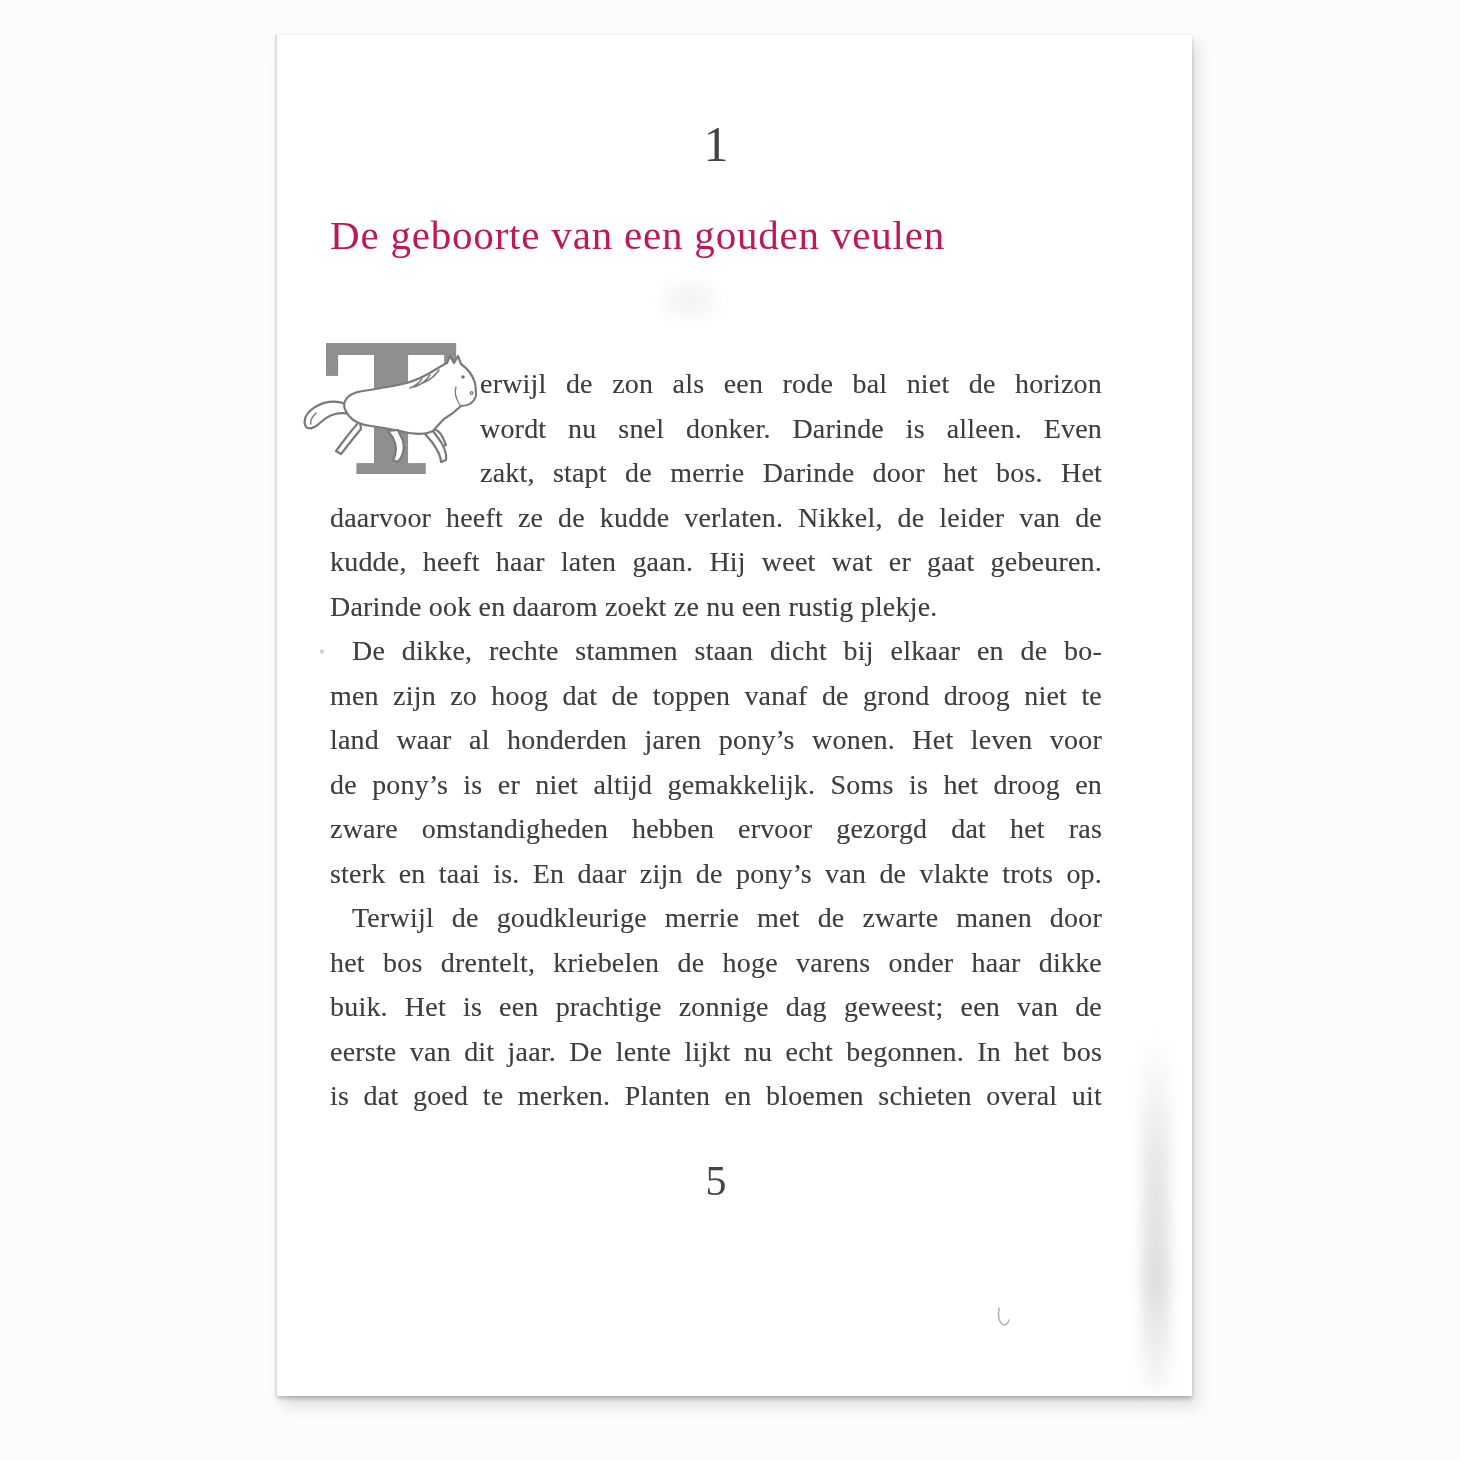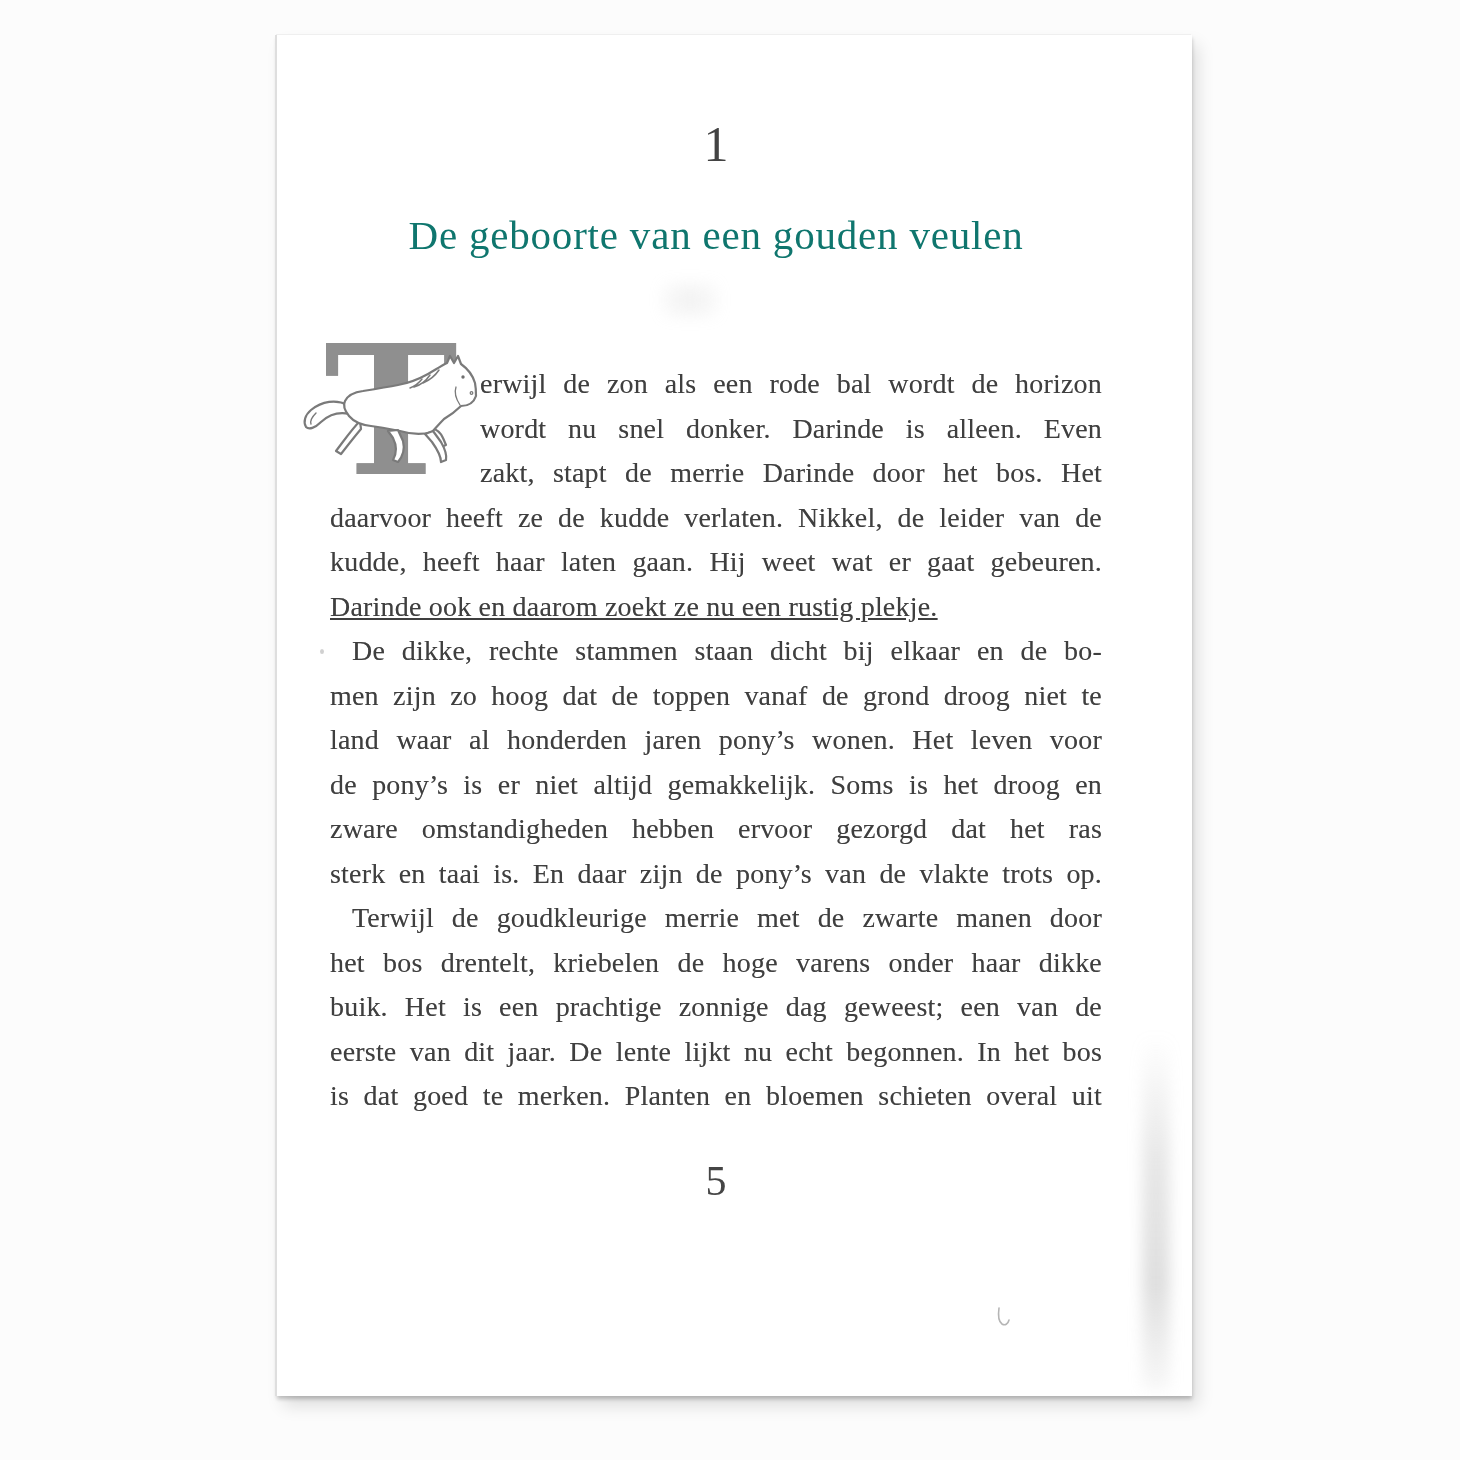--- a/index.html
+++ b/index.html
@@ -43,22 +43,21 @@
     line-height: 50px;
     text-align: center;
     color: #434343;
   }
   
   .chapter-title {
     margin-top: 42px;
     font-size: 41px;
     line-height: 48px;
     letter-spacing: 0.8px;
-    text-align: center;
-    color: #0f766e;
+    color: #be185d;
     white-space: nowrap;
   }
   
   .bodytext {
     margin-top: 103px;
     font-size: 28px;
     line-height: 44.5px;
     letter-spacing: 0.2px;
     color: #3f3f3f;
     text-shadow: 0 0 0.5px rgba(63,63,63,0.45);
@@ -67,21 +66,20 @@
   .ln {
     text-align: justify;
     text-align-last: justify;
     text-justify: inter-word;
     height: 44.5px;
     overflow: visible;
     white-space: nowrap;
   }
   .ln.ln-last {
     text-align-last: left;
-    text-decoration: underline;
   }
   .ln.ln-indent {
     padding-left: 22px;
   }
   
   .dropcap {
     float: left;
     width: 150px;
     height: 152px;
     margin-top: -19px;
@@ -201,21 +199,21 @@
                 <path d="M96,87 L101,98 C103,106 101,113 96,119 L91,117 C95,110 95,103 91,95 L86,88 Z"></path>
 
                 <path d="M128,32 C124,38 119,42 112,44 M137,27 C133,33 128,37 121,40 M120,36 C117,40 113,43 108,45" fill="none" stroke-width="1.5"></path>
                 <path d="M158,62 C154,56 152,50 154,44" fill="none" stroke-width="1.3"></path>
 
                 <circle cx="161" cy="34" r="1.7" fill="#6f6f6f" stroke="none"></circle>
                 <circle cx="169.5" cy="50" r="1.3" fill="none" stroke-width="1.3"></circle>
               </g>
             </svg>
           </div>
-          <div class="ln">erwijl de zon als een rode bal wordt de horizon</div>
+          <div class="ln">erwijl de zon als een rode bal niet de horizon</div>
           <div class="ln">wordt nu snel donker. Darinde is alleen. Even</div>
           <div class="ln">zakt, stapt de merrie Darinde door het bos. Het</div>
           <div class="ln">daarvoor heeft ze de kudde verlaten. Nikkel, de leider van de</div>
           <div class="ln">kudde, heeft haar laten gaan. Hij weet wat er gaat gebeuren.</div>
           <div class="ln ln-last">Darinde ook en daarom zoekt ze nu een rustig plekje.</div>
         </div>
 
         <div class="para">
           <div class="ln ln-indent">De dikke, rechte stammen staan dicht bij elkaar en de bo-</div>
           <div class="ln">men zijn zo hoog dat de toppen vanaf de grond droog niet te</div>

